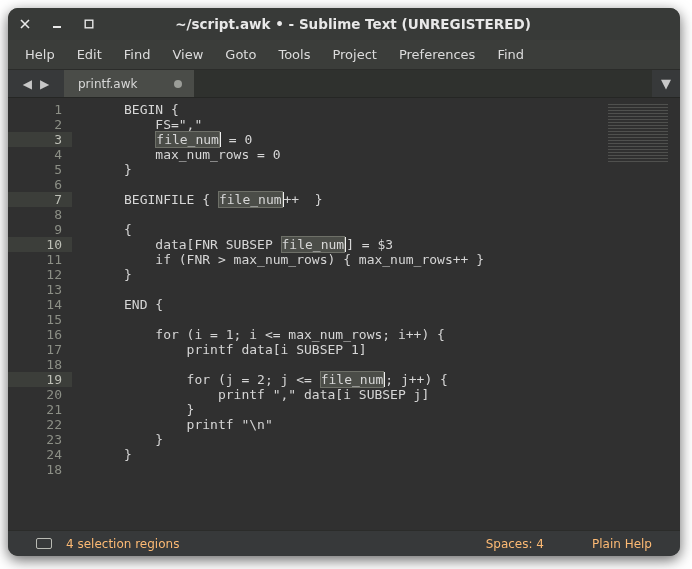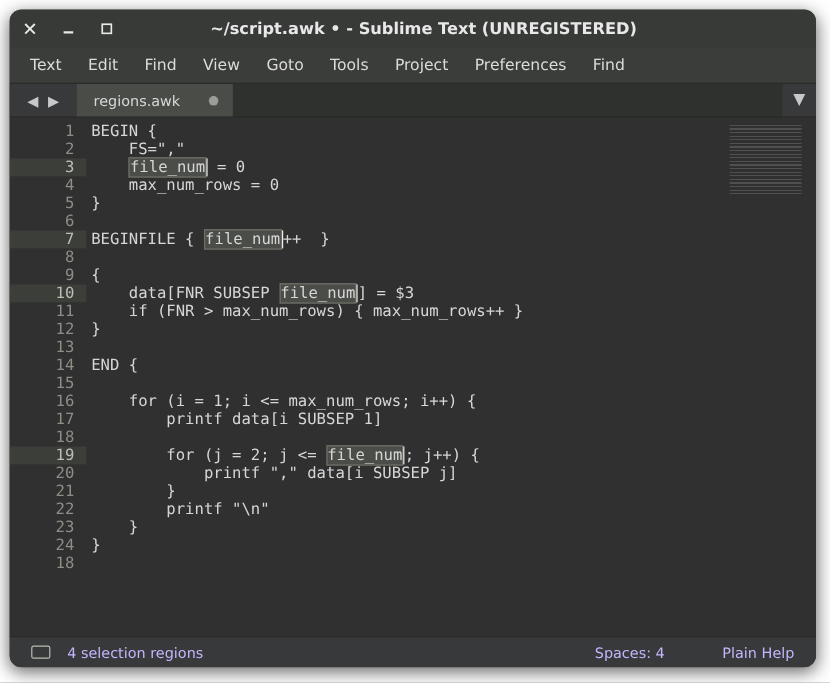--- a/index.html
+++ b/index.html
@@ -104,20 +104,21 @@
     user-select:none;
   }
   .gutter .ln { height:15px; padding-right:10px; }
   .gutter .ln.sel { background:#3c3e3a; color:#bdbfb6; }
   .code {
     flex:1;
     padding-top:4px;
     padding-left:4px;
     white-space:pre;
     position:relative;
+    margin-left:48px;
   }
   .code .line { height:15px; }
   .minimap {
     width:90px;
     background:#303030;
     position:relative;
   }
   .minimap .mini-blob {
     position:absolute;
     top:6px; right:12px;
@@ -125,23 +126,23 @@
     opacity:0.35;
     background:
       repeating-linear-gradient(to bottom,
         #8a8c86 0 1px, transparent 1px 3px);
   }
   .statusbar {
     height:26px;
     background:#37393a;
     display:flex;
     align-items:center;
-    color:#c4b5fd;
+    color:#fdba74;
     font-size:12px;
-    padding:0 18px;
+    padding:0 28px;
     gap:14px;
     border-top:1px solid #2b2c2a;
   }
   .statusbar .panel-icon {
     width:16px;height:11px;border:1.5px solid #b9bbb4;border-radius:2px;
   }
   .statusbar .sp { flex:1; }
   .sel-box { background:#4b4d48; border:1px solid #6e7068; padding:0 0; }
   .cursor { border-right:1.5px solid #eee; }
 </style>
@@ -165,38 +166,38 @@
       <div class="win-btn">
         <svg width="10" height="10" viewBox="0 0 10 10">
             <rect x="1.2" y="1.2" width="7.6" height="7.6" fill="none" stroke="#e8e8e8" stroke-width="1.4"></rect>
           </svg>
       </div>
     </div>
     <div class="title">~/script.awk • - Sublime Text (UNREGISTERED)</div>
   </div>
 
   <div class="menubar">
-    <div class="menu-item">Text</div>
+    <div class="menu-item">Help</div>
     <div class="menu-item">Edit</div>
     <div class="menu-item">Find</div>
     <div class="menu-item">View</div>
     <div class="menu-item">Goto</div>
     <div class="menu-item">Tools</div>
     <div class="menu-item">Project</div>
     <div class="menu-item">Preferences</div>
     <div class="menu-item">Find</div>
   </div>
 
   <div class="tabbar">
     <div class="nav-arrows">
       <span>◀</span>
       <span>▶</span>
     </div>
     <div class="tab">
-      <span>regions.awk</span>
+      <span>printf.awk</span>
       <span class="dirty-dot"></span>
     </div>
     <div class="spacer"></div>
     <div class="dropdown">▼</div>
   </div>
 
   <div class="editor">
     <div class="gutter" id="gutter">
         <div class="ln">1</div>
         <div class="ln">2</div>

